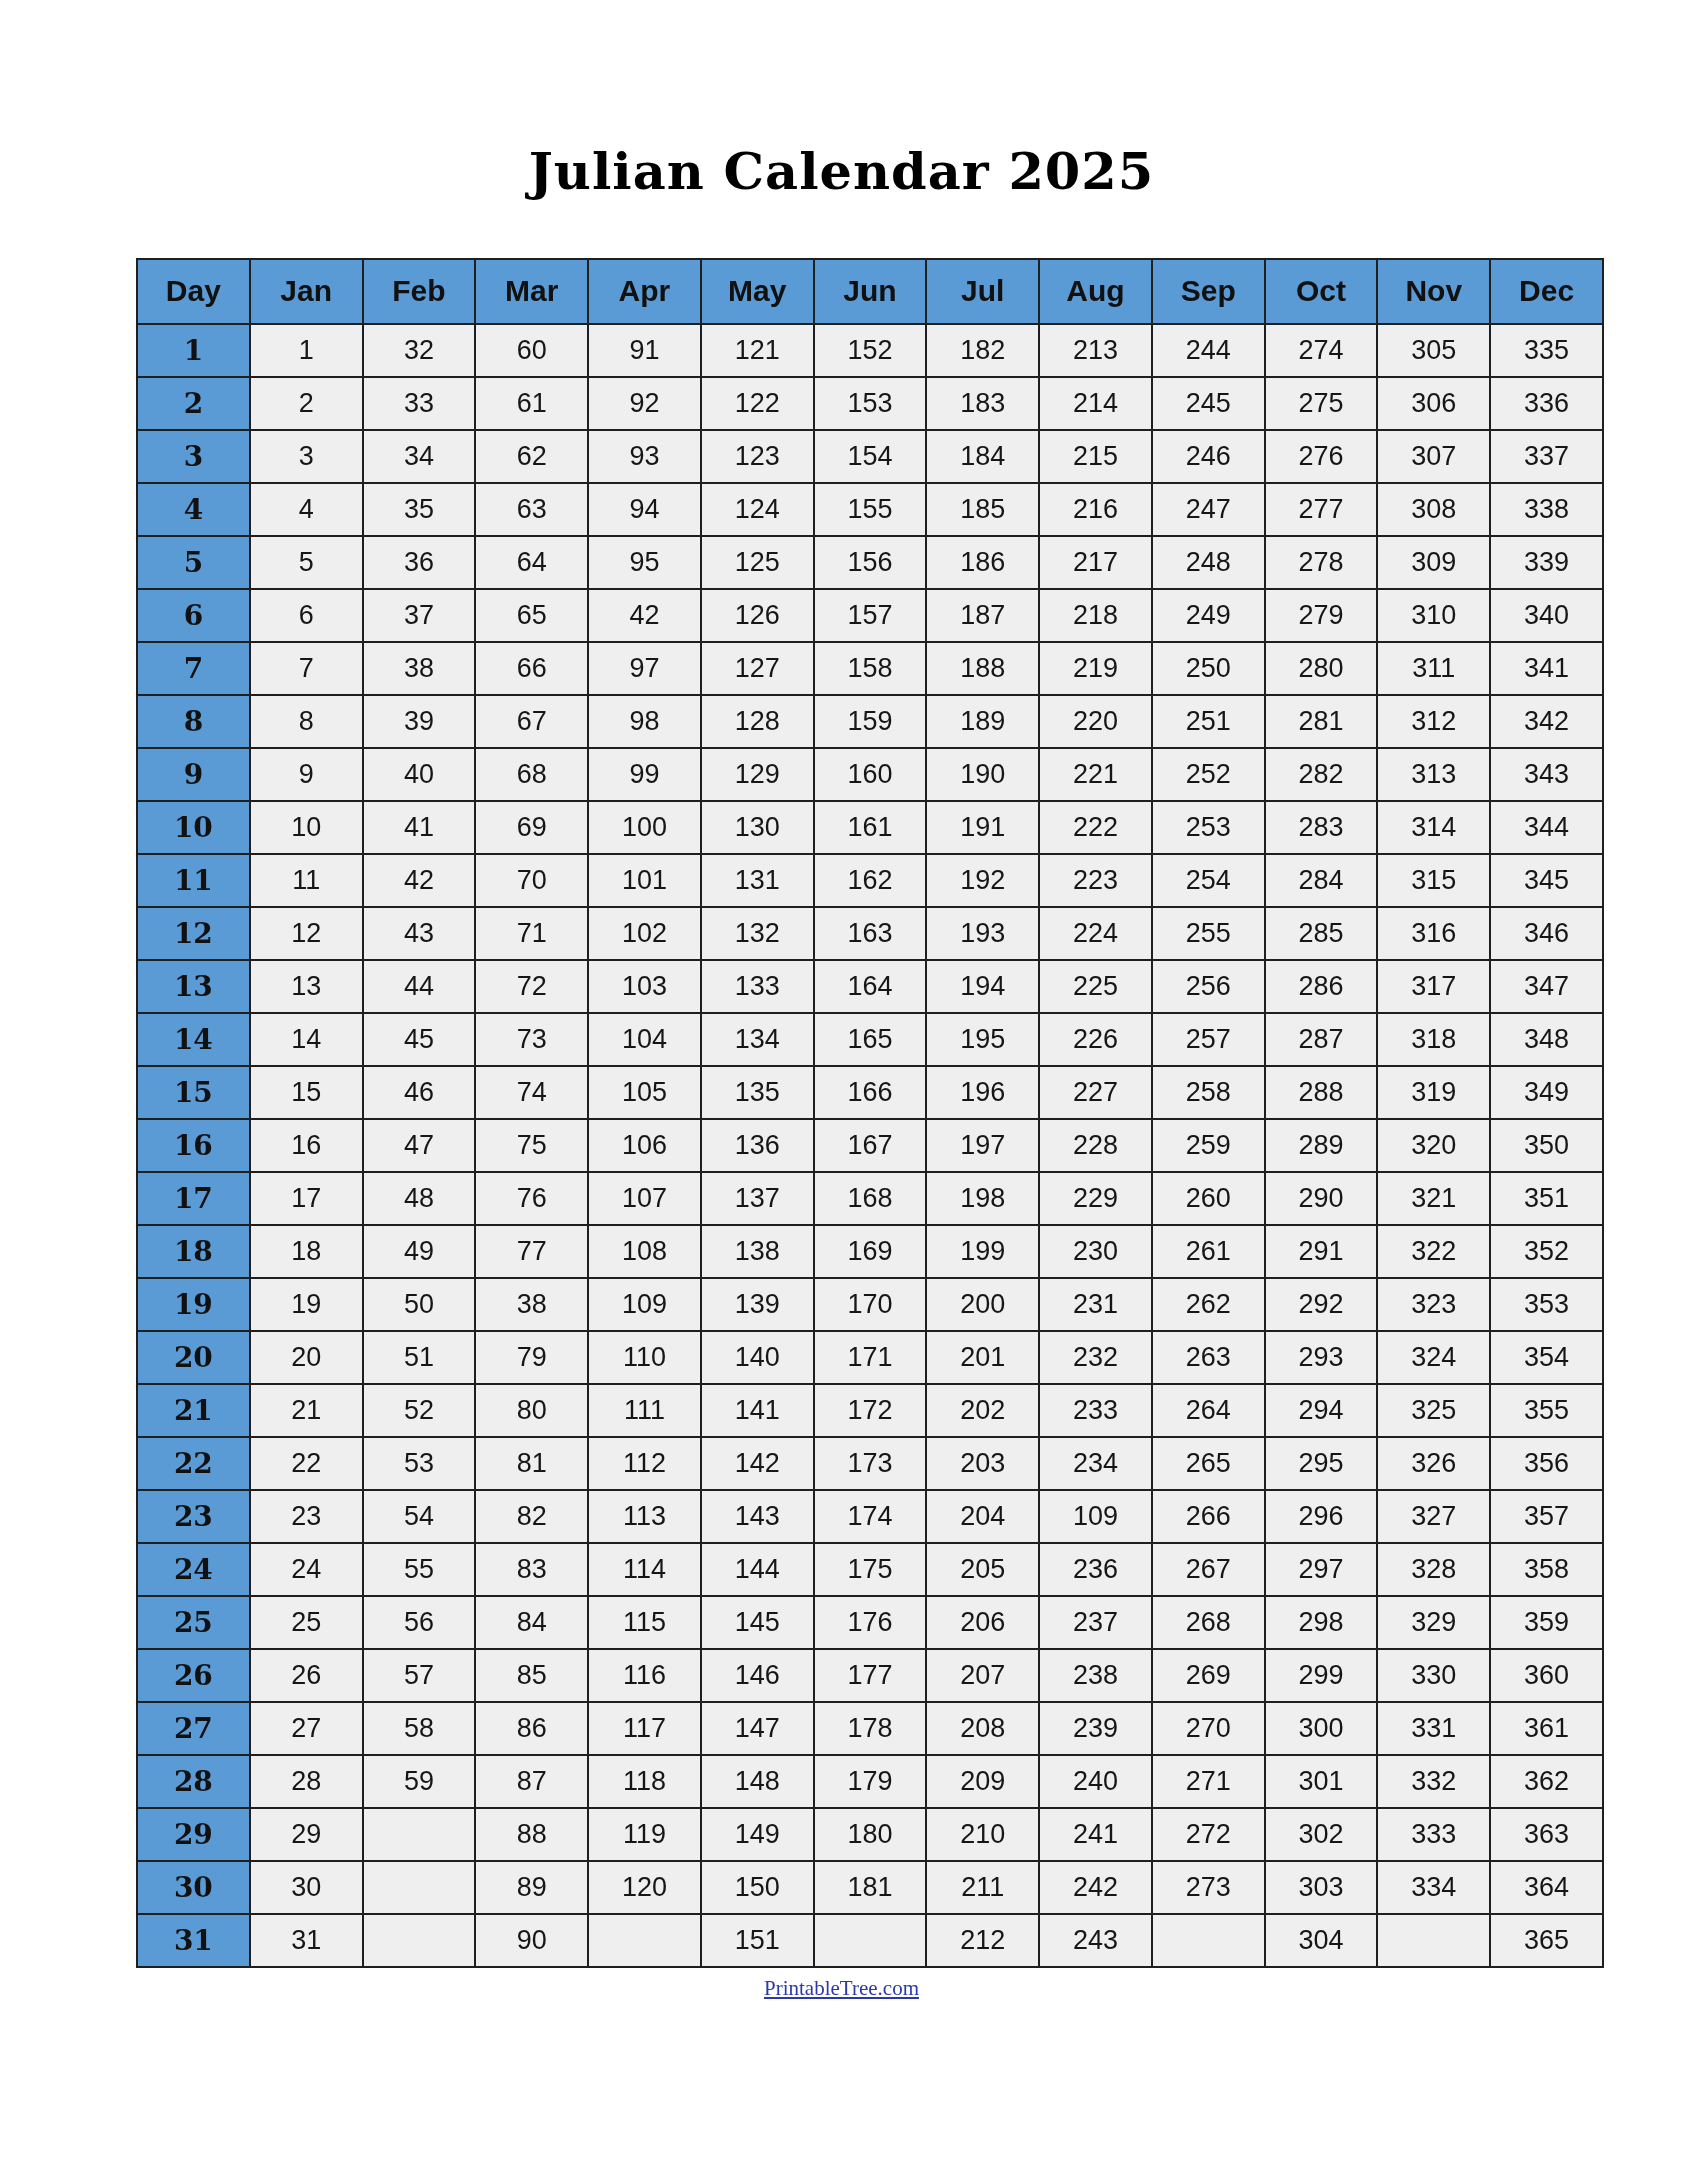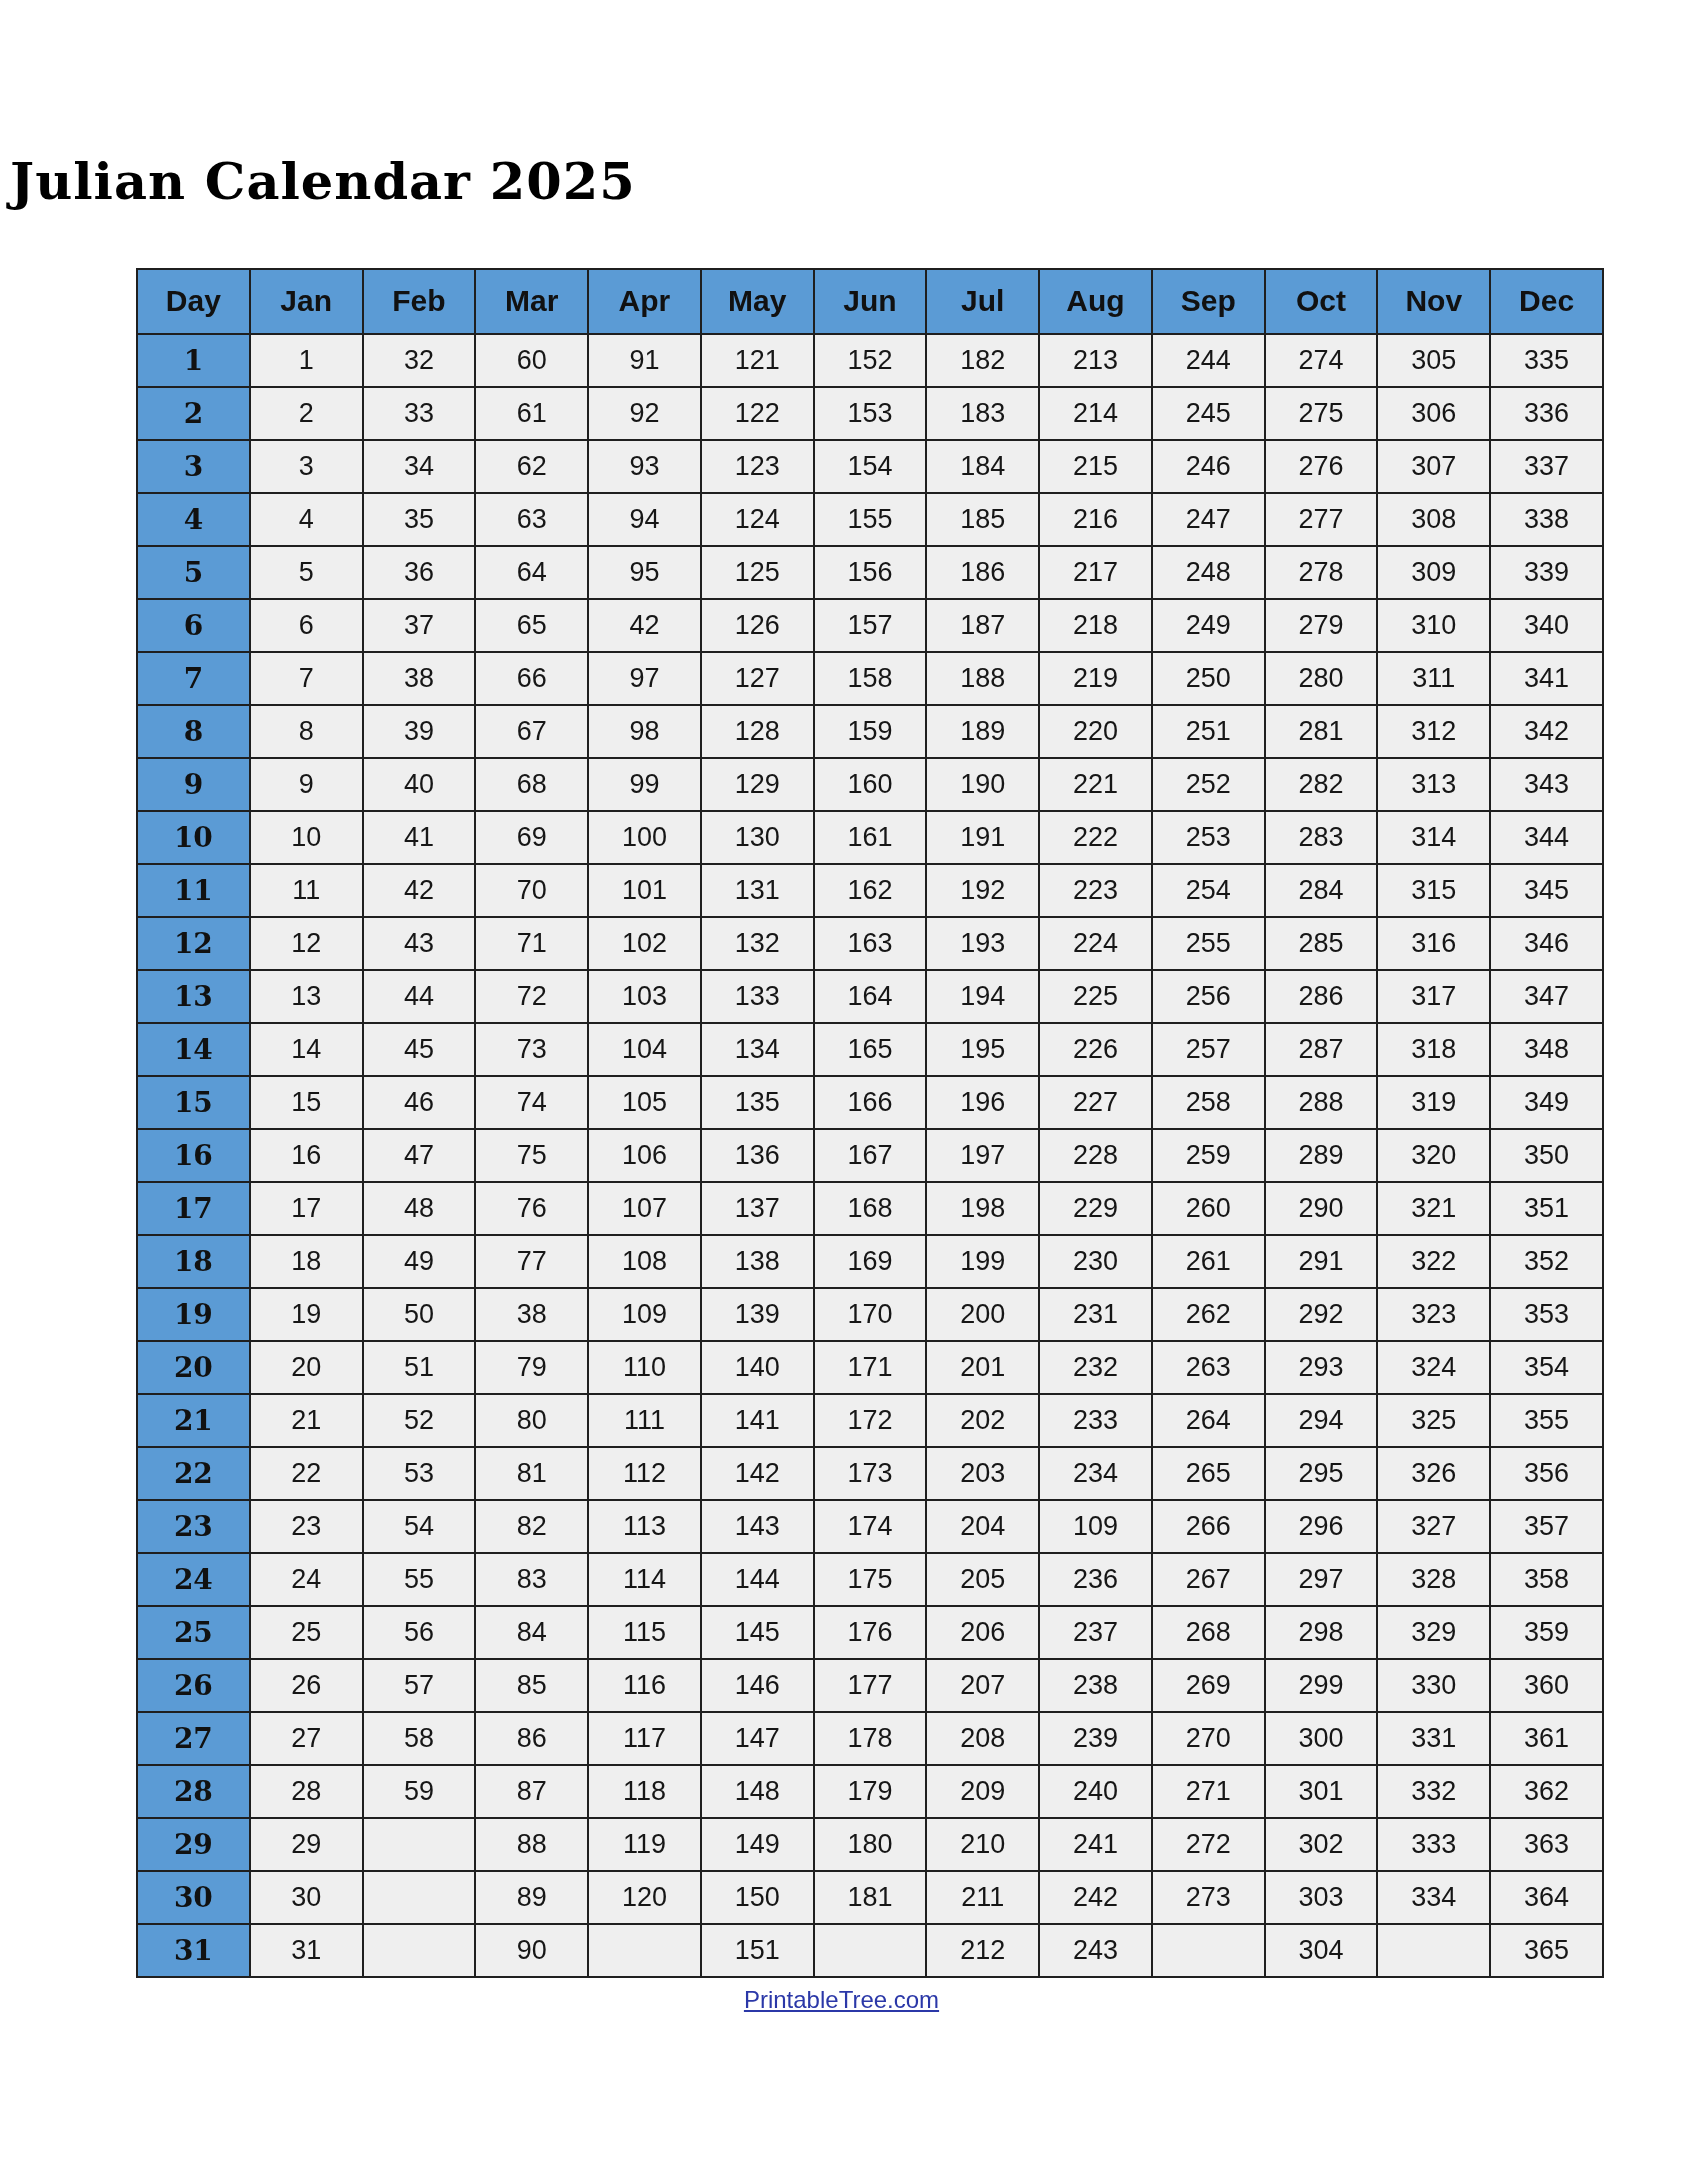--- a/index.html
+++ b/index.html
@@ -8,23 +8,23 @@
     background: #ffffff;
   }
   body {
     width: 1683px;
     height: 2178px;
     position: relative;
     font-family: "Liberation Sans", sans-serif;
     color: var(--text-color, #1a1a1a);
   }
   .page-title {
-    margin: 10px;
+    margin: 0;
     padding-top: 145px;
-    text-align: left;
+    text-align: center;
     font-family: "DejaVu Serif", serif;
     font-weight: bold;
     font-size: 51px;
     line-height: 1.05;
     color: var(--title-color, #000000);
     letter-spacing: 1px;
   }
   table.julian-table {
     border-collapse: collapse;
     table-layout: fixed;
@@ -62,22 +62,22 @@
     color: #161616;
   }
   table.julian-table tbody tr {
     height: 53px;
   }
   .footer {
     text-align: center;
     margin-top: 8px;
   }
   .footer a {
-    font-family: Liberation Sans, sans-serif;
-    font-size: 24px;
+    font-family: Liberation Serif, serif;
+    font-size: 21px;
     color: var(--link-color, #2b38a8);
     text-decoration: underline;
     cursor: pointer;
   }
 </style>
 </head>
 <body>
 
 <h1 class="page-title">Julian Calendar 2025</h1>
 

